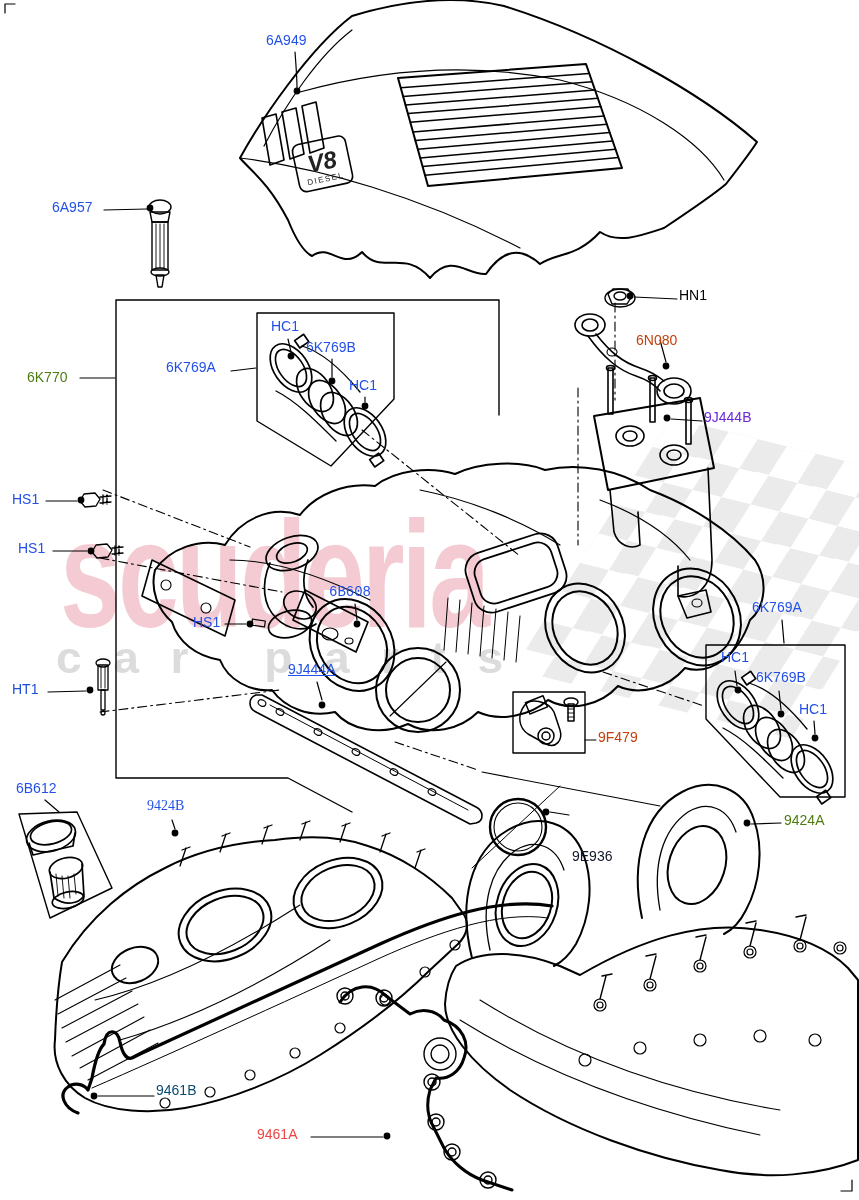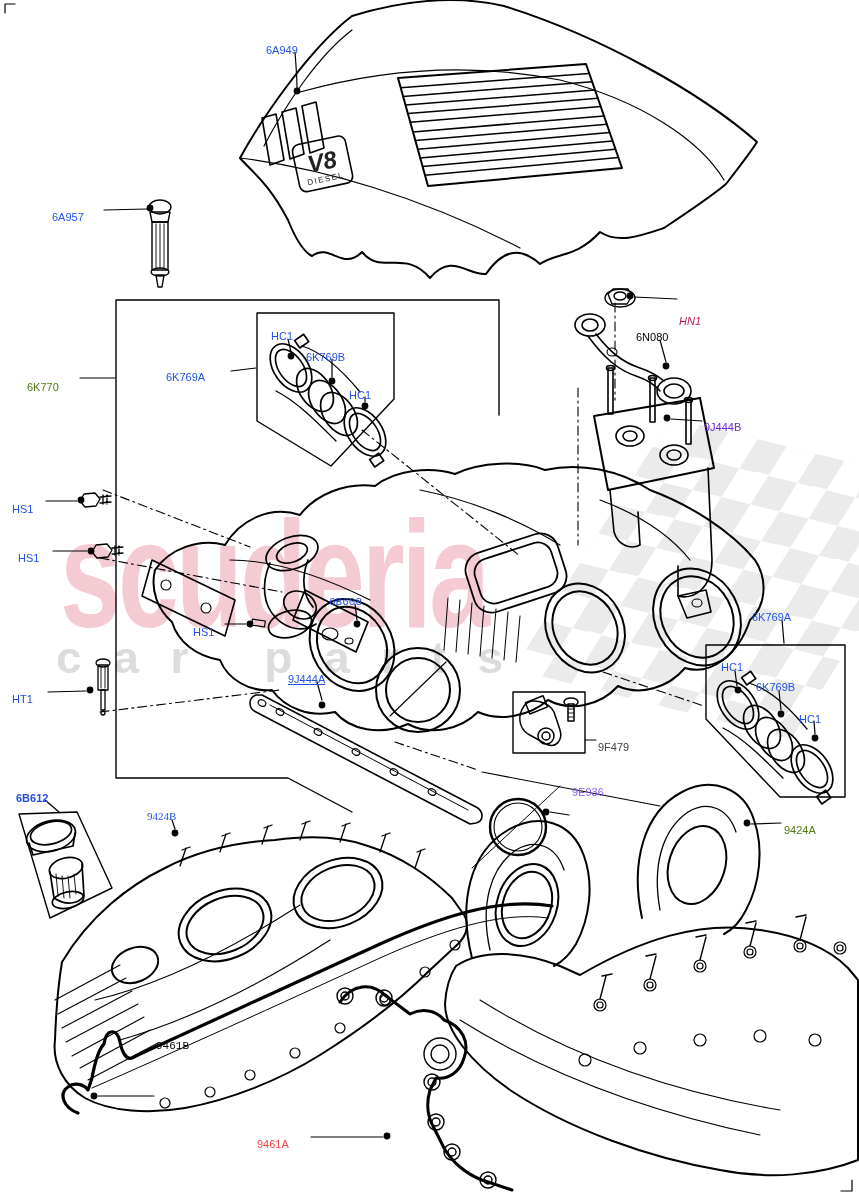--- a/index.html
+++ b/index.html
@@ -13,22 +13,22 @@
           letter-spacing:30px;line-height:1;transform:scaleX(1.05);transform-origin:left top;
           user-select:none;white-space:nowrap;}
   #wm-flag{position:absolute;left:592px;top:452px;width:278px;height:252px;opacity:.75;
            background:
              repeating-conic-gradient(#e4e4e4 0% 25%, #ffffff 0% 50%);
            background-size:58px 58px;
            transform:skew(-32deg,14deg);}
   
   #art{position:absolute;left:0;top:0;}
   
-  .part-label{position:absolute;font-size:11px;line-height:1.05;cursor:pointer;
-              font-family:"Liberation Sans",sans-serif;white-space:nowrap;margin-top:12px;}
+  .part-label{position:absolute;font-size:14px;line-height:1.05;cursor:pointer;
+              font-family:"Liberation Sans",sans-serif;white-space:nowrap;}
 </style>
 </head>
 <body>
 
 <div id="stage">
 
   <div id="wm-brand" style="color: rgba(214, 62, 92, 0.27);">scuderia</div>
   <div id="wm-sub" style="color: rgb(220, 220, 220);">car parts</div>
   <div id="wm-flag"></div>
 
@@ -387,39 +387,39 @@
       <path d="M154,1096 L98,1096"></path>
         <circle cx="94" cy="1096" r="2.8" fill="#000"></circle>
       <path d="M311,1137 L383,1137"></path>
         <circle cx="387" cy="1136" r="2.8" fill="#000"></circle>
     </g>
   </svg>
 
   <div id="labels">
       <div class="part-label" style="left: 266px; top: 33px; color: rgb(35, 81, 232);">6A949</div>
       <div class="part-label" style="left: 52px; top: 200px; color: rgb(35, 81, 232);">6A957</div>
-      <div class="part-label" style="left: 679px; top: 304px; color: #be185d; font-style: italic;">HN1</div>
-      <div class="part-label" style="left: 636px; top: 320px; color: #000000;">6N080</div>
+      <div class="part-label" style="left: 679px; top: 288px; color: #000000;">HN1</div>
+      <div class="part-label" style="left: 636px; top: 333px; color: #c2410c;">6N080</div>
       <div class="part-label" style="left: 704px; top: 410px; color: #6d28d9;">9J444B</div>
       <div class="part-label" style="left: 27px; top: 370px; color: #4d7c0f;">6K770</div>
       <div class="part-label" style="left: 166px; top: 360px; color: rgb(35, 81, 232);">6K769A</div>
       <div class="part-label" style="left: 271px; top: 319px; color: rgb(35, 81, 232);">HC1</div>
       <div class="part-label" style="left: 306px; top: 340px; color: rgb(35, 81, 232);">6K769B</div>
       <div class="part-label" style="left: 349px; top: 378px; color: rgb(35, 81, 232);">HC1</div>
       <div class="part-label" style="left: 12px; top: 492px; color: rgb(35, 81, 232);">HS1</div>
       <div class="part-label" style="left: 18px; top: 541px; color: rgb(35, 81, 232);">HS1</div>
       <div class="part-label" style="left: 329px; top: 585px; color: rgb(35, 81, 232); font-family: Liberation Mono, monospace;">6B608</div>
       <div class="part-label" style="left: 193px; top: 615px; color: rgb(35, 81, 232);">HS1</div>
       <div class="part-label" style="left: 12px; top: 682px; color: #1d4ed8;">HT1</div>
       <div class="part-label" style="left: 288px; top: 662px; color: rgb(35, 81, 232); text-decoration: underline;">9J444A</div>
       <div class="part-label" style="left: 752px; top: 600px; color: rgb(35, 81, 232);">6K769A</div>
       <div class="part-label" style="left: 721px; top: 650px; color: rgb(35, 81, 232);">HC1</div>
       <div class="part-label" style="left: 756px; top: 670px; color: rgb(35, 81, 232);">6K769B</div>
       <div class="part-label" style="left: 799px; top: 702px; color: rgb(35, 81, 232);">HC1</div>
-      <div class="part-label" style="left: 598px; top: 730px; color: #404040;">9F479</div>
-      <div class="part-label" style="left: 572px; top: 775px; color: #8b5cf6;">9E936</div>
-      <div class="part-label" style="left: 16px; top: 781px; color: rgb(35, 81, 232); font-weight: bold;">6B612</div>
+      <div class="part-label" style="left: 598px; top: 730px; color: #c2410c;">9F479</div>
+      <div class="part-label" style="left: 572px; top: 849px; color: #0f172a;">9E936</div>
+      <div class="part-label" style="left: 16px; top: 781px; color: rgb(35, 81, 232);">6B612</div>
       <div class="part-label" style="left: 147px; top: 799px; color: rgb(35, 81, 232); font-family: Liberation Serif, serif;">9424B</div>
       <div class="part-label" style="left: 784px; top: 813px; color: #4d7c0f;">9424A</div>
-      <div class="part-label" style="left: 156px; top: 1029px; color: #000000; font-family: Liberation Mono, monospace;">9461B</div>
+      <div class="part-label" style="left: 156px; top: 1083px; color: #0c4a6e;">9461B</div>
       <div class="part-label" style="left: 257px; top: 1127px; color: #ef4444;">9461A</div>
     </div>
 </div>
 
 </body></html>

